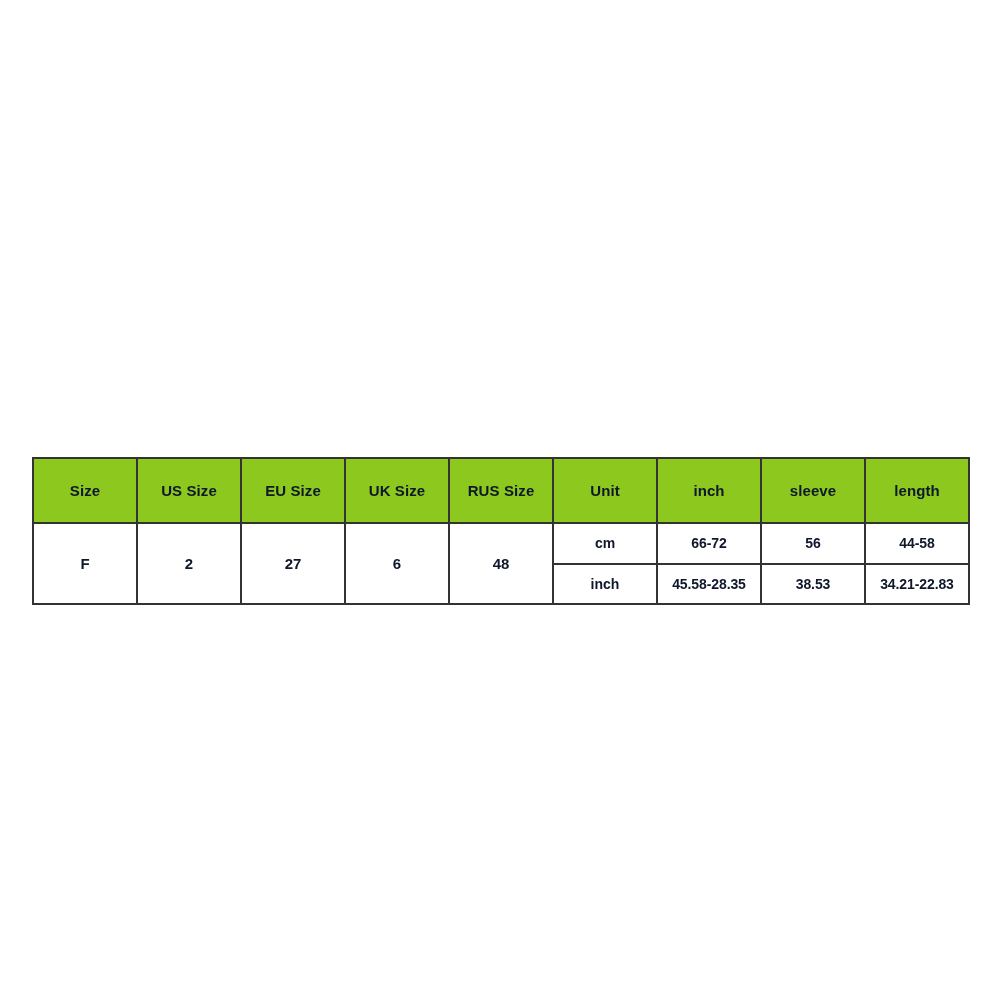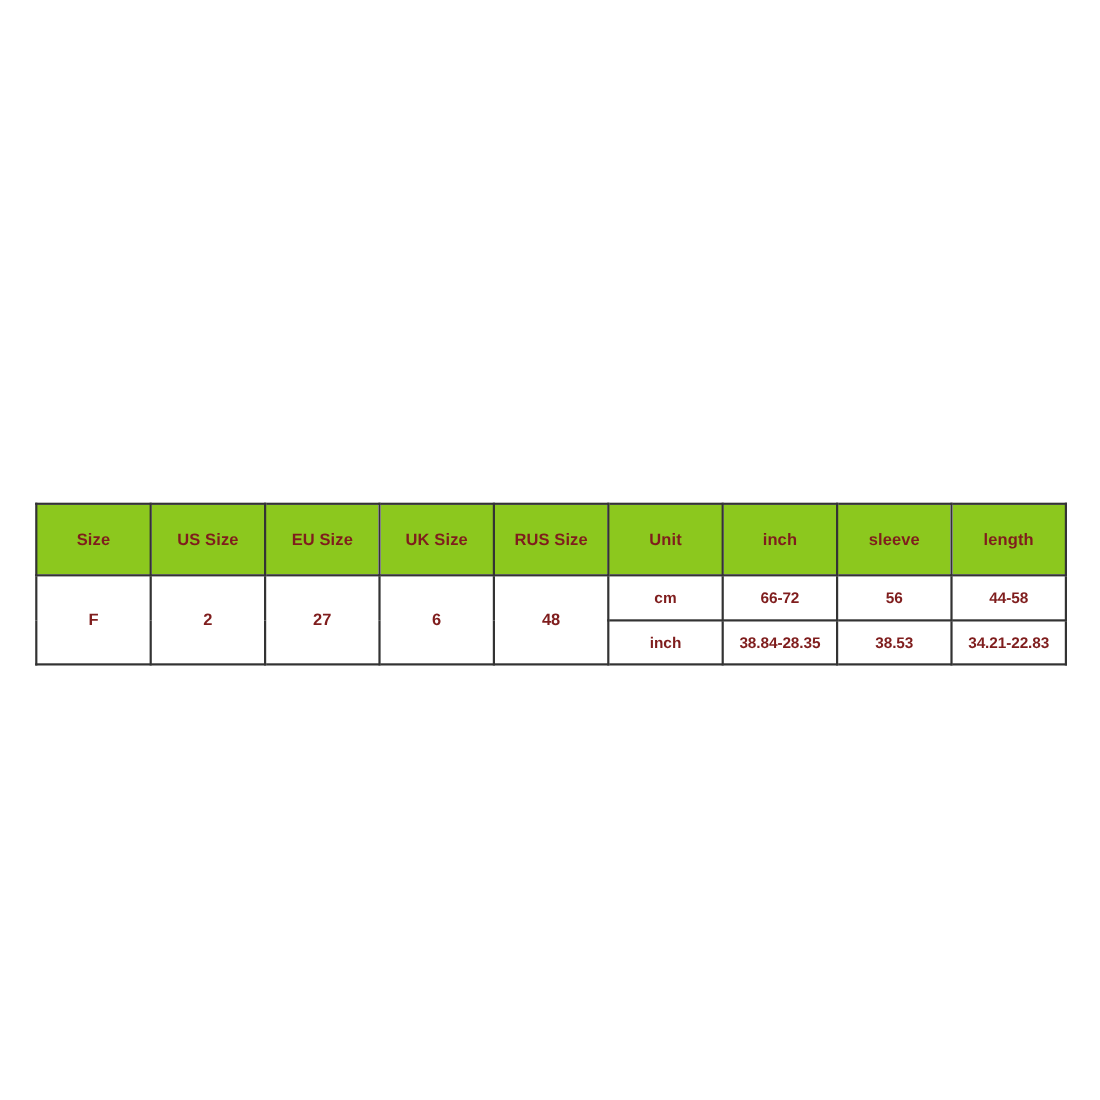--- a/index.html
+++ b/index.html
@@ -41,21 +41,21 @@
   #size-chart-table col {
     width: 104px;
   }
 
   #size-chart-table th,
   #size-chart-table td {
     border: 2px solid #333333;
     text-align: center;
     vertical-align: middle;
     padding: 0 2px;
-    color: #7f1d1d;
+    color: #0f172a;
     font-weight: bold;
     white-space: nowrap;
     overflow: hidden;
   }
 
   
   #size-chart-table thead th {
     height: 63px;
     background: #8CC81E;
     font-size: 15px;
@@ -121,20 +121,20 @@
         <td class="merged-cell" rowspan="2">27</td>
         <td class="merged-cell" rowspan="2">6</td>
         <td class="merged-cell" rowspan="2">48</td>
         <td class="unit-cell">cm</td>
         <td class="value-cell">66-72</td>
         <td class="value-cell">56</td>
         <td class="value-cell">44-58</td>
       </tr>
       <tr>
         <td class="unit-cell">inch</td>
-        <td class="value-cell">38.84-28.35</td>
+        <td class="value-cell">45.58-28.35</td>
         <td class="value-cell">38.53</td>
         <td class="value-cell">34.21-22.83</td>
       </tr>
     </tbody>
   </table>
 
 </div>
 
 </body></html>

